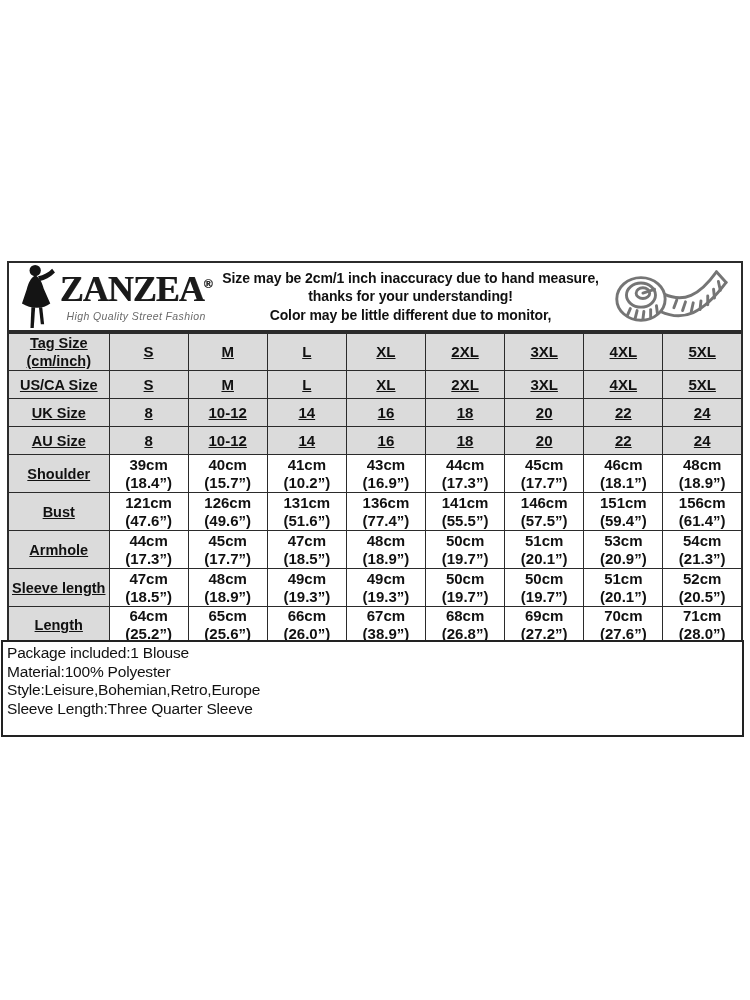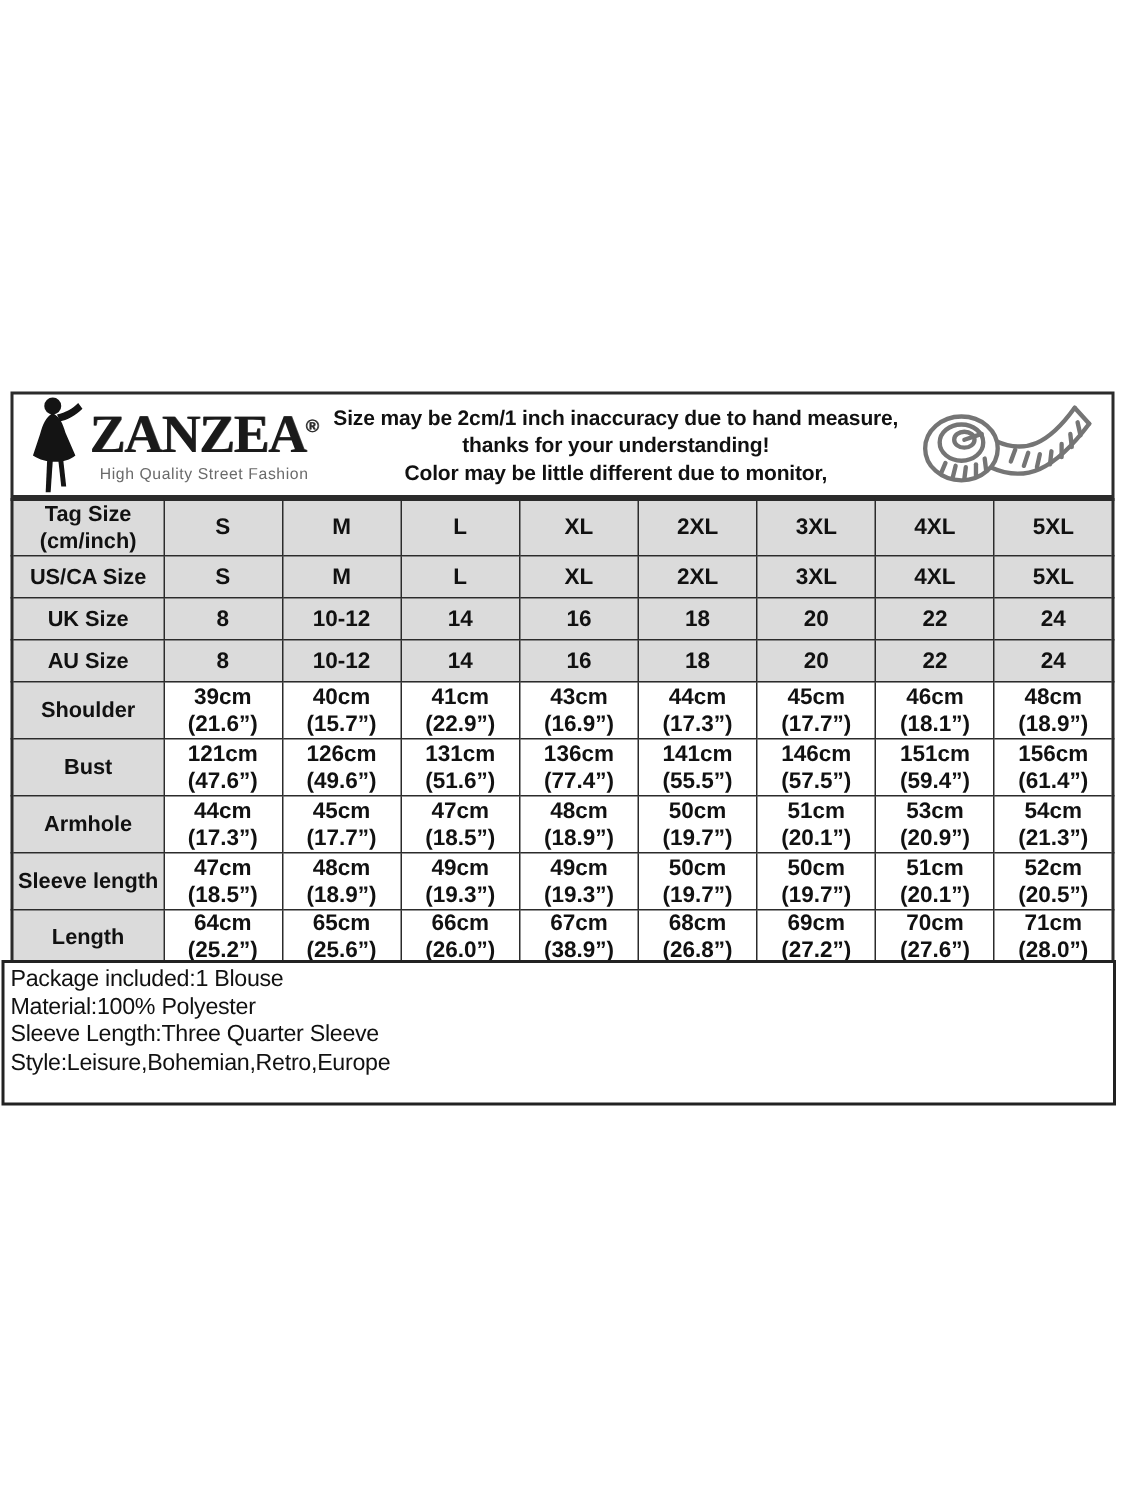--- a/index.html
+++ b/index.html
@@ -17,36 +17,36 @@
     display:flex;align-items:center;
   }
   .logo{width:228px;display:flex;align-items:center;justify-content:center;gap:3px;}
   .logo-text{display:flex;flex-direction:column;align-items:center;line-height:1;}
   .brand-line{
     font-family:"Liberation Serif","DejaVu Serif",serif;font-weight:700;
     font-size:36px;letter-spacing:-1px;color:#1a1a1a;line-height:1;
     text-shadow:0.5px 0 0 #555;
   }
   .reg{font-family:"Liberation Sans",sans-serif;font-size:12px;vertical-align:super;color:#2a2a2a;letter-spacing:0;}
-  .tagline{font-size:10.5px;color:#6a6a6a;letter-spacing:0.4px;margin-top:4px;white-space:nowrap;}
+  .tagline{font-size:10.5px;color:#6a6a6a;letter-spacing:0.4px;margin-top:4px;white-space:nowrap;font-style:italic;}
   .disclaimer{flex:1;text-align:center;font-weight:700;font-size:14px;line-height:18.5px;white-space:nowrap;letter-spacing:-0.1px;}
   .tape-wrap{width:152px;display:flex;justify-content:center;align-items:center;}
 
   
   .size-table{
     position:absolute;left:7px;top:332px;width:736px;
     border-collapse:collapse;table-layout:fixed;background:#fff;
     border:2px solid #2b2b2b;
   }
   .size-table td{
     border:1.5px solid #2b2b2b;text-align:center;vertical-align:middle;
     font-weight:700;font-size:15px;padding:0;color:#111;
   }
   .size-table td.label-cell{font-size:14.5px;white-space:nowrap;}
-  .size-table td.shaded{background:#dbdbdb;}
+  .size-table td.shaded{background:#dbdbdb;text-decoration:underline;}
   .size-table tr:nth-child(1){height:35px;}
   .size-table tr:nth-child(2),
   .size-table tr:nth-child(3),
   .size-table tr:nth-child(4){height:28px;}
   .size-table tr:nth-child(n+5){height:38px;}
   .cell-line{display:block;line-height:18px;}
 
   
   .notes{
     position:absolute;left:1px;top:640px;width:743px;height:97px;
@@ -241,29 +241,29 @@
           <td class="shaded">
             <span class="cell-line">24</span>
           </td>
         </tr>
         <tr>
           <td class="label-cell shaded">
             <span class="cell-line">Shoulder</span>
           </td>
           <td>
             <span class="cell-line">39cm</span>
-            <span class="cell-line">(21.6”)</span>
+            <span class="cell-line">(18.4”)</span>
           </td>
           <td>
             <span class="cell-line">40cm</span>
             <span class="cell-line">(15.7”)</span>
           </td>
           <td>
             <span class="cell-line">41cm</span>
-            <span class="cell-line">(22.9”)</span>
+            <span class="cell-line">(10.2”)</span>
           </td>
           <td>
             <span class="cell-line">43cm</span>
             <span class="cell-line">(16.9”)</span>
           </td>
           <td>
             <span class="cell-line">44cm</span>
             <span class="cell-line">(17.3”)</span>
           </td>
           <td>
@@ -426,17 +426,17 @@
             <span class="cell-line">71cm</span>
             <span class="cell-line">(28.0”)</span>
           </td>
         </tr>
       </tbody>
   </table>
 
   <div class="notes">
       <div class="note-line">Package included:1 Blouse</div>
       <div class="note-line">Material:100% Polyester</div>
+      <div class="note-line">Style:Leisure,Bohemian,Retro,Europe</div>
       <div class="note-line">Sleeve Length:Three Quarter Sleeve</div>
-      <div class="note-line">Style:Leisure,Bohemian,Retro,Europe</div>
     </div>
 
 </div>
 
 </body></html>

